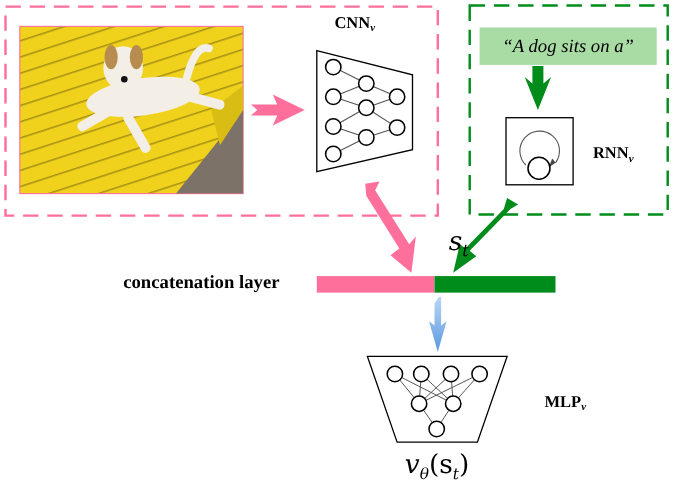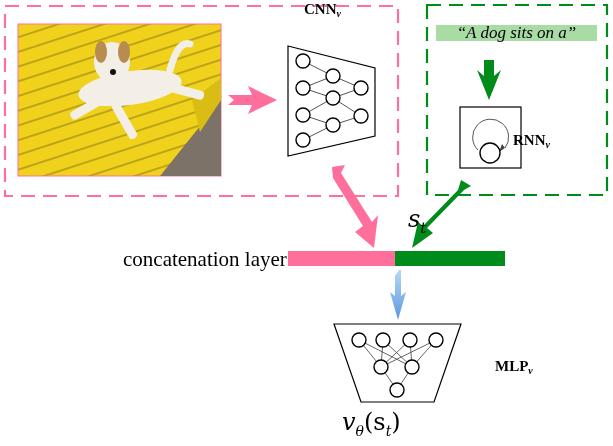--- a/index.html
+++ b/index.html
@@ -2,21 +2,21 @@
 <html><head>
 <meta charset="utf-8">
 <style>
   html, body { margin: 0; padding: 0; background: #ffffff; }
   body { width: 613px; height: 446px; position: relative; overflow: hidden; font-family: "Liberation Serif", serif; }
   svg { position: absolute; left: 0; top: 0; }
   .lbl { position: absolute; color: #000; white-space: nowrap; }
   .bold { font-weight: bold; font-size: 15px; }
   .bold sub { font-size: 10px; font-style: italic; vertical-align: -3px; }
   .math { font-family: "DejaVu Serif", serif; font-style: italic; }
-  .quote { position: absolute; left: 436px; top: 25px; width: 161px; height: 16px; background: #a9dba5; font-style: italic; font-size: 17px; display: flex; align-items: center; justify-content: center; }
+  .quote { position: absolute; left: 436px; top: 25px; width: 161px; height: 34px; background: #a9dba5; font-style: italic; font-size: 17px; display: flex; align-items: center; justify-content: center; }
 </style>
 </head>
 <body>
 
 <svg width="613" height="446" viewBox="0 0 613 446">
   <defs>
     <linearGradient id="blueGrad" x1="0" y1="0" x2="0" y2="1">
       <stop offset="0" stop-color="#b9d6f5"></stop>
       <stop offset="1" stop-color="#5a98e0"></stop>
     </linearGradient>
@@ -112,27 +112,27 @@
         <circle cx="383" cy="340" r="7"></circle>
         <circle cx="410" cy="340" r="7"></circle>
         <circle cx="436" cy="340" r="7"></circle>
       <circle cx="381" cy="367" r="7"></circle>
         <circle cx="412" cy="367" r="7"></circle>
       <circle cx="397" cy="390" r="7"></circle>
     </g>
   </g>
 </svg>
 
-<div class="lbl bold" style="left:304px; top:1px;"><span>CNN</span><sub>v</sub></div>
+<div class="lbl bold" style="left:304px; top:13px;"><span>CNN</span><sub>v</sub></div>
 
 <div class="quote">
     <span>“A dog sits on a”</span>
   </div>
 
-<div class="lbl bold" style="left:513px; top:132px;"><span>RNN</span><sub>v</sub></div>
+<div class="lbl bold" style="left:539px; top:132px;"><span>RNN</span><sub>v</sub></div>
 
 <div class="lbl math" style="left:408px; top:205px; font-size:24px;"><span>s</span><sub style="font-size:15px;">t</sub></div>
 
-<div class="lbl" style="left:123px; top:247px; font-size:21px;">concatenation layer</div>
+<div class="lbl" style="left:112px; top:247px; font-size:17px;font-weight:bold;">concatenation layer</div>
 
 <div class="lbl bold" style="left:459px; top:358px;margin-left:36px;"><span>MLP</span><sub>v</sub></div>
 
-<div class="lbl math" style="left:342px; top:408px; font-size:24px;text-align:right;"><span>v</span><sub style="font-size:14px;">θ</sub><span style="font-style:normal;">(s</span><sub style="font-size:14px;">t</sub><span style="font-style:normal;">)</span></div>
+<div class="lbl math" style="left:368px; top:408px; font-size:24px;text-align:right;"><span>v</span><sub style="font-size:14px;">θ</sub><span style="font-style:normal;">(s</span><sub style="font-size:14px;">t</sub><span style="font-style:normal;">)</span></div>
 
 </body></html>

